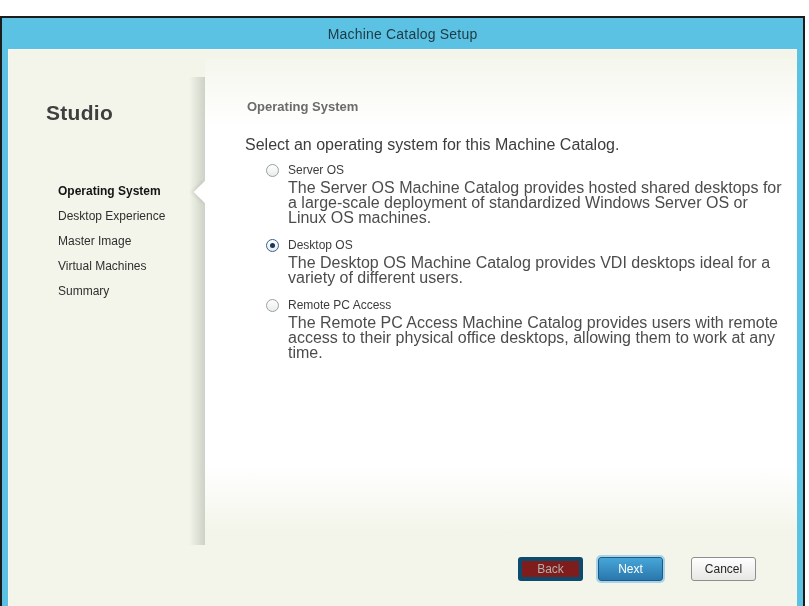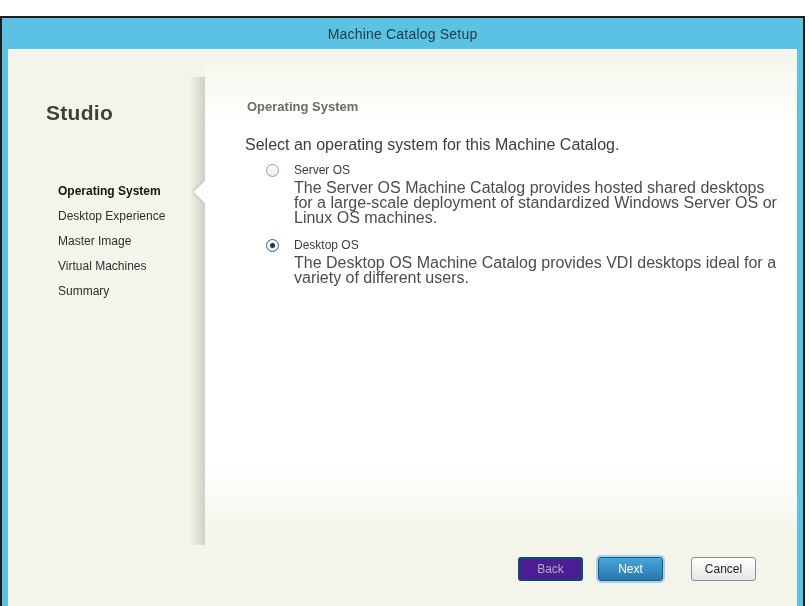--- a/index.html
+++ b/index.html
@@ -65,21 +65,21 @@
     position:absolute; left:239px; top:50px;
     font-size:13px; font-weight:bold; color:#6b6b6b;
   }
   .instruction {
     position:absolute; left:237px; top:87px;
     font-size:16px; color:#3d3d3d;
   }
 
   .options { position:absolute; left:258px; top:114px; width:520px; }
   .option {
-    display:grid; grid-template-columns:17px 1fr; column-gap:11px;
+    display:grid; grid-template-columns:17px 1fr; column-gap:5px;
     margin-bottom:13px;
   }
   .radio {
     width:13px; height:13px; margin-top:1px; border-radius:50%;
     border:1px solid #98a0a6;
     background:linear-gradient(#fefefe,#eaeceb);
     position:relative;
   }
   .option.selected .radio { border-color:#33638c; }
   .option.selected .radio::after {
@@ -95,21 +95,21 @@
   }
 
   
   .btn {
     position:absolute; top:508px; width:65px; height:24px;
     font-size:12px; border-radius:3px; text-align:center;
     font-family:"Liberation Sans","DejaVu Sans",sans-serif;
   }
   .btn-back {
     left:510px;
-    background:#4c1d95; border:2px solid #0c4a6e; color:#b0b0ad;
+    background:#7f1d1d; border:4px solid #0c4a6e; color:#b0b0ad;
   }
   .btn-next {
     left:590px;
     background:linear-gradient(#46a6d8,#2a77ac);
     border:1px solid #1d5a85; color:#ffffff;
     box-shadow:0 0 0 2px #a6d3ea;
   }
   .btn-cancel {
     left:683px;
     background:linear-gradient(#fefefe,#e7e8e5);
@@ -156,20 +156,27 @@
         </div>
 
         <div class="option selected">
           <span class="radio"></span>
           <div>
             <div class="option-label">Desktop OS</div>
             <div class="option-desc">The Desktop OS Machine Catalog provides VDI desktops ideal for a variety of different users.</div>
           </div>
         </div>
 
+        <div class="option">
+          <span class="radio"></span>
+          <div>
+            <div class="option-label">Remote PC Access</div>
+            <div class="option-desc">The Remote PC Access Machine Catalog provides users with remote access to their physical office desktops, allowing them to work at any time.</div>
+          </div>
+        </div>
 
       </div>
 
 
       <button class="btn btn-back" disabled="">Back</button>
       <button class="btn btn-next">Next</button>
       <button class="btn btn-cancel">Cancel</button>
 
     </div>
   </div>

